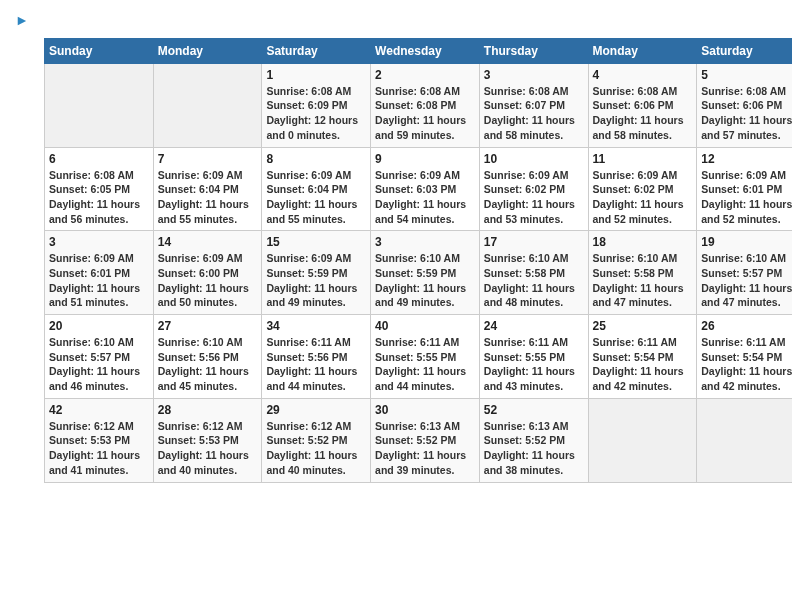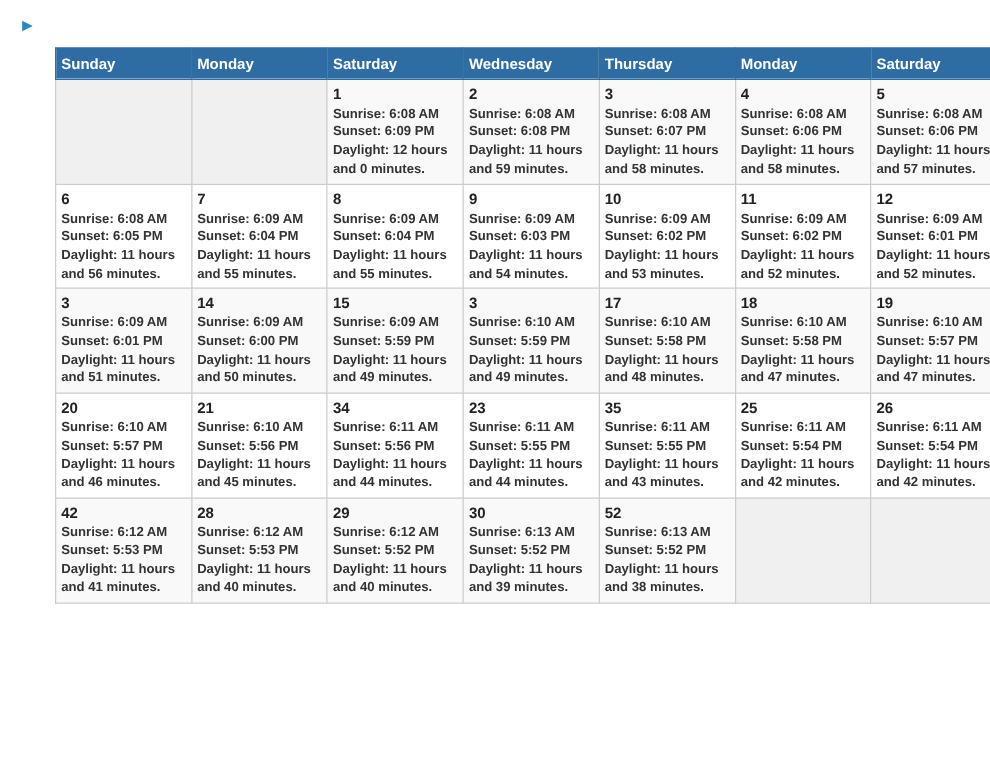--- a/index.html
+++ b/index.html
@@ -254,42 +254,42 @@
       </tr>
       <tr>
         <td>
           <span class="day-num">20</span>
           <div class="day-info" style="white-space: pre-line;">Sunrise: 6:10 AM
 Sunset: 5:57 PM
 Daylight: 11 hours
 and 46 minutes.</div>
         </td>
         <td>
-          <span class="day-num">21</span>
+          <span class="day-num">27</span>
           <div class="day-info" style="white-space: pre-line;">Sunrise: 6:10 AM
 Sunset: 5:56 PM
 Daylight: 11 hours
 and 45 minutes.</div>
         </td>
         <td>
           <span class="day-num">34</span>
           <div class="day-info" style="white-space: pre-line;">Sunrise: 6:11 AM
 Sunset: 5:56 PM
 Daylight: 11 hours
 and 44 minutes.</div>
         </td>
         <td>
-          <span class="day-num">23</span>
+          <span class="day-num">40</span>
           <div class="day-info" style="white-space: pre-line;">Sunrise: 6:11 AM
 Sunset: 5:55 PM
 Daylight: 11 hours
 and 44 minutes.</div>
         </td>
         <td>
-          <span class="day-num">35</span>
+          <span class="day-num">24</span>
           <div class="day-info" style="white-space: pre-line;">Sunrise: 6:11 AM
 Sunset: 5:55 PM
 Daylight: 11 hours
 and 43 minutes.</div>
         </td>
         <td>
           <span class="day-num">25</span>
           <div class="day-info" style="white-space: pre-line;">Sunrise: 6:11 AM
 Sunset: 5:54 PM
 Daylight: 11 hours

